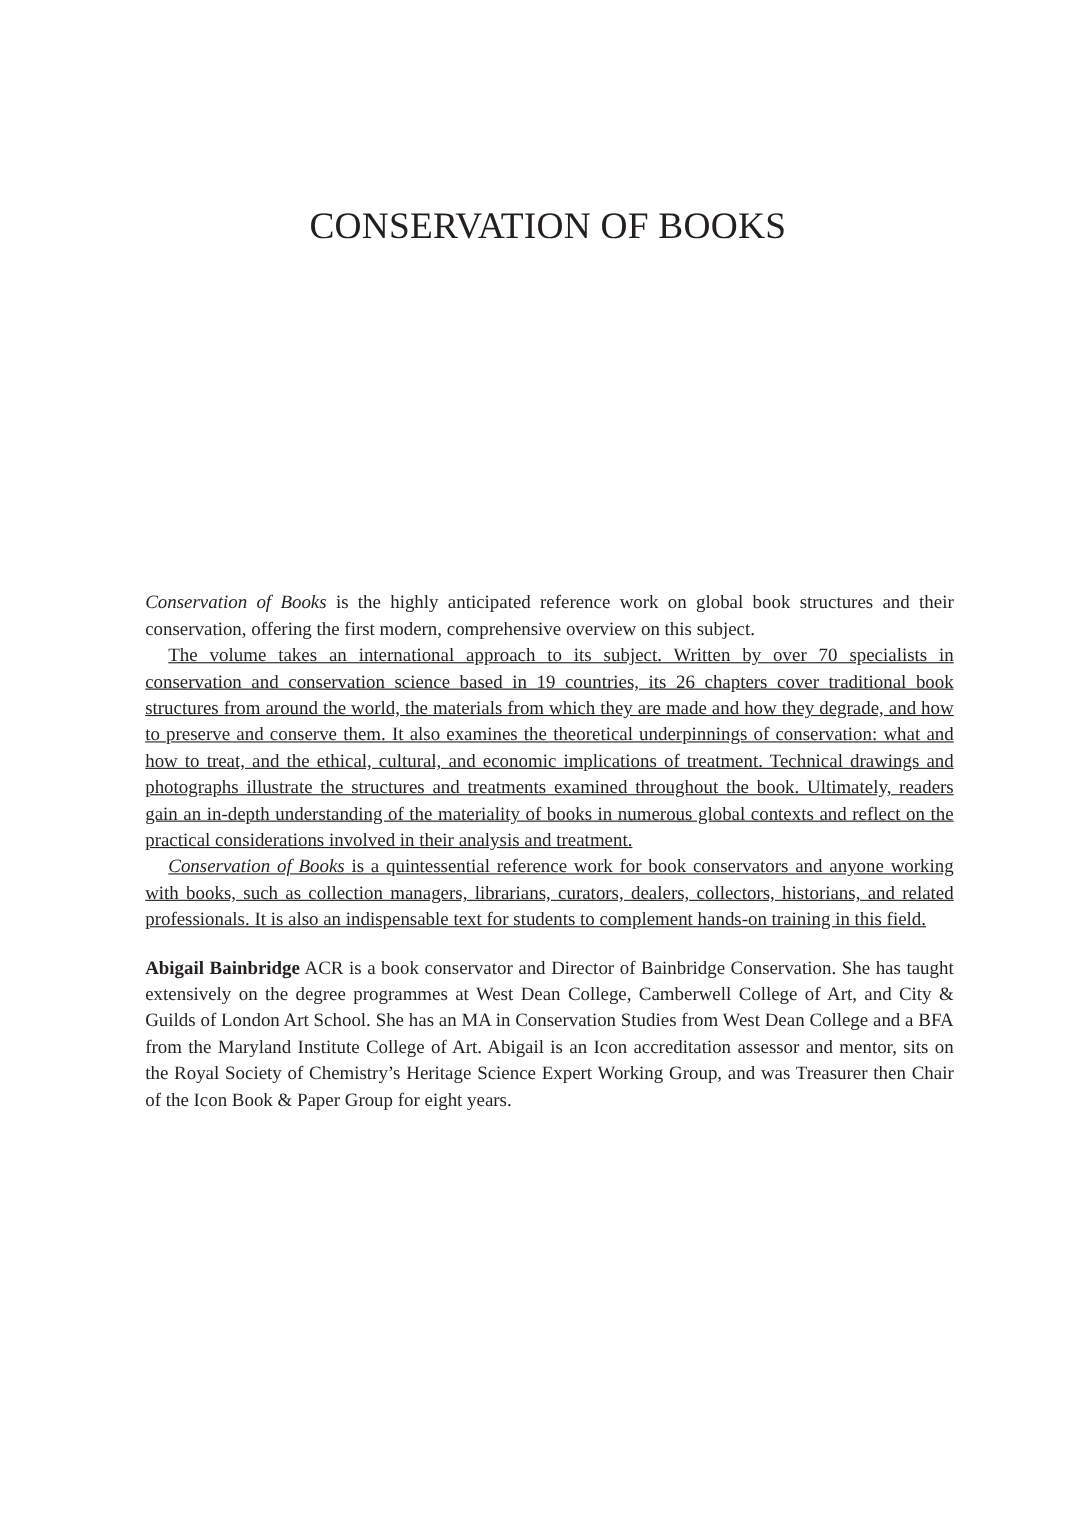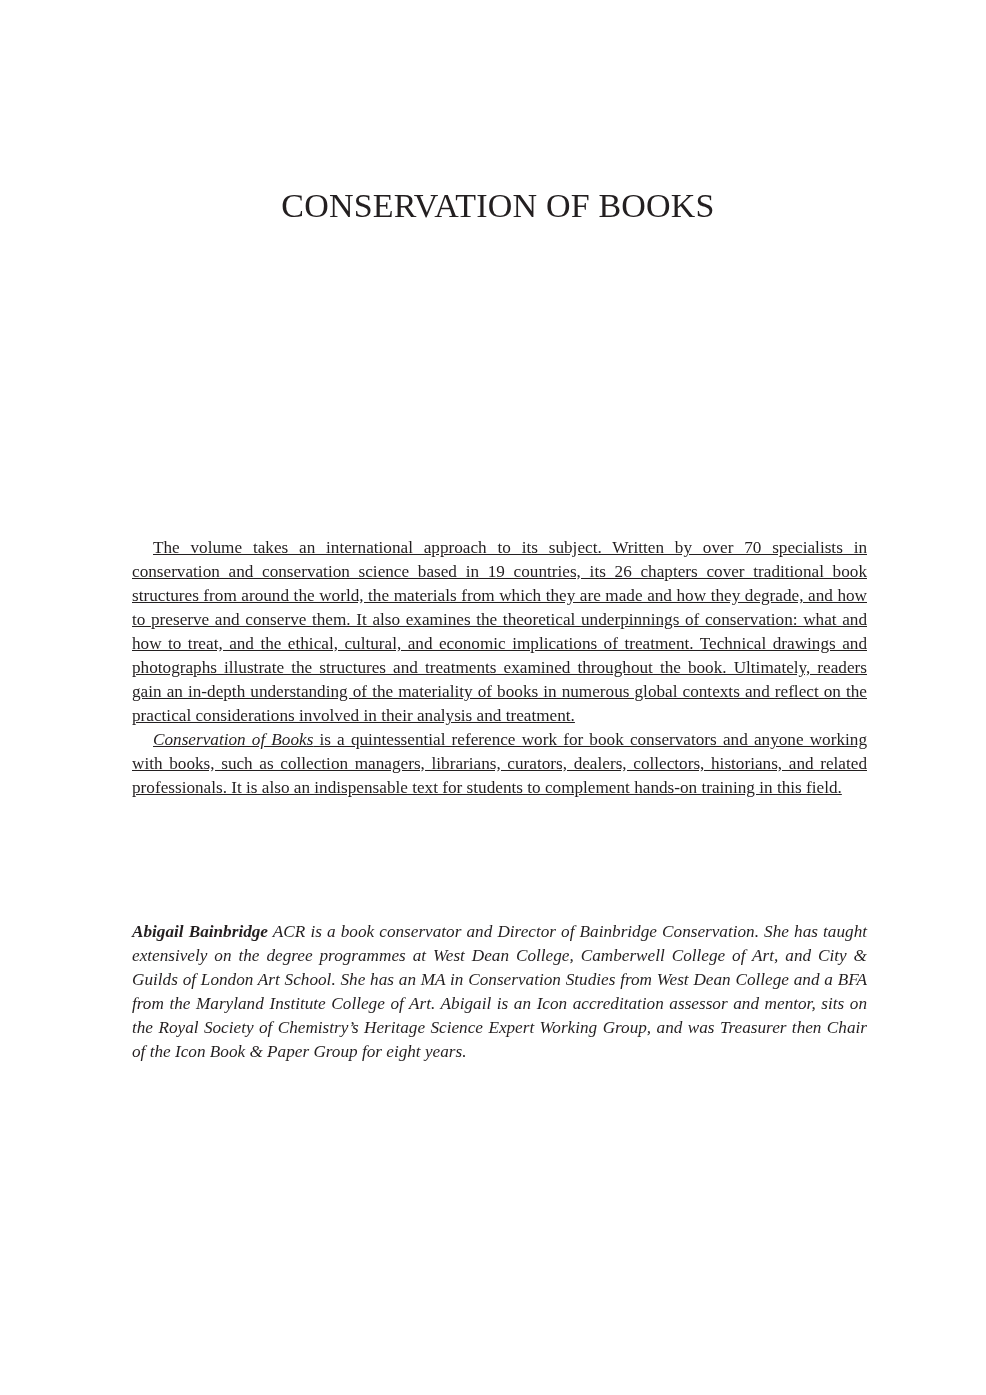--- a/index.html
+++ b/index.html
@@ -34,22 +34,21 @@
       width: 735px;
       font-size: 17.2px;
       line-height: 24px;
       text-align: justify;
       hyphens: manual;
     }
     .blurb {
       top: 536px;
     }
     .bio {
-      top: 920px;
-      font-style: italic;
+      top: 868px;
     }
     .para {
       margin: 0;
       text-indent: 0;
     }
     .para.indent {
       text-indent: 21px;
       text-decoration: underline;
     }
     em {
@@ -58,19 +57,20 @@
     strong {
       font-weight: bold;
     }
   </style>
 </head>
 <body>
 
 <h1 class="page-title">CONSERVATION OF BOOKS</h1>
 
 <div class="body-block blurb">
+  <p class="para"><em>Conservation of Books</em><span> is the highly anticipated reference work on global book structures and their conservation, offering the first modern, comprehensive overview on this subject.</span></p>
   <p class="para indent"><span>The volume takes an international approach to its subject. Written by over 70 specialists in conservation and conservation science based in 19 countries, its 26 chapters cover trad­i­tional book structures from around the world, the materials from which they are made and how they degrade, and how to preserve and conserve them. It also examines the the­oretical underpinnings of conservation: what and how to treat, and the ethical, cultural, and economic implications of treatment. Technical drawings and photographs illustrate the structures and treatments examined throughout the book. Ultimately, readers gain an in-depth understanding of the materiality of books in numerous global contexts and reflect on the practical considerations involved in their analysis and treatment.</span></p>
   <p class="para indent"><em>Conservation of Books</em><span> is a quintessential reference work for book conservators and anyone working with books, such as collection managers, librarians, curators, dealers, collectors, historians, and related professionals. It is also an indispensable text for students to complement hands-on training in this field.</span></p>
 </div>
 
 <div class="body-block bio">
   <p class="para"><strong>Abigail Bainbridge</strong><span> ACR is a book conservator and Director of Bainbridge Conservation. She has taught extensively on the degree programmes at West Dean College, Camberwell College of Art, and City &amp; Guilds of London Art School. She has an MA in Conservation Studies from West Dean College and a BFA from the Maryland Institute College of Art. Abigail is an Icon accreditation assessor and mentor, sits on the Royal Society of Chemistry’s Heritage Science Expert Working Group, and was Treasurer then Chair of the Icon Book &amp; Paper Group for eight years.</span></p>
 </div>
 
 </body></html>

